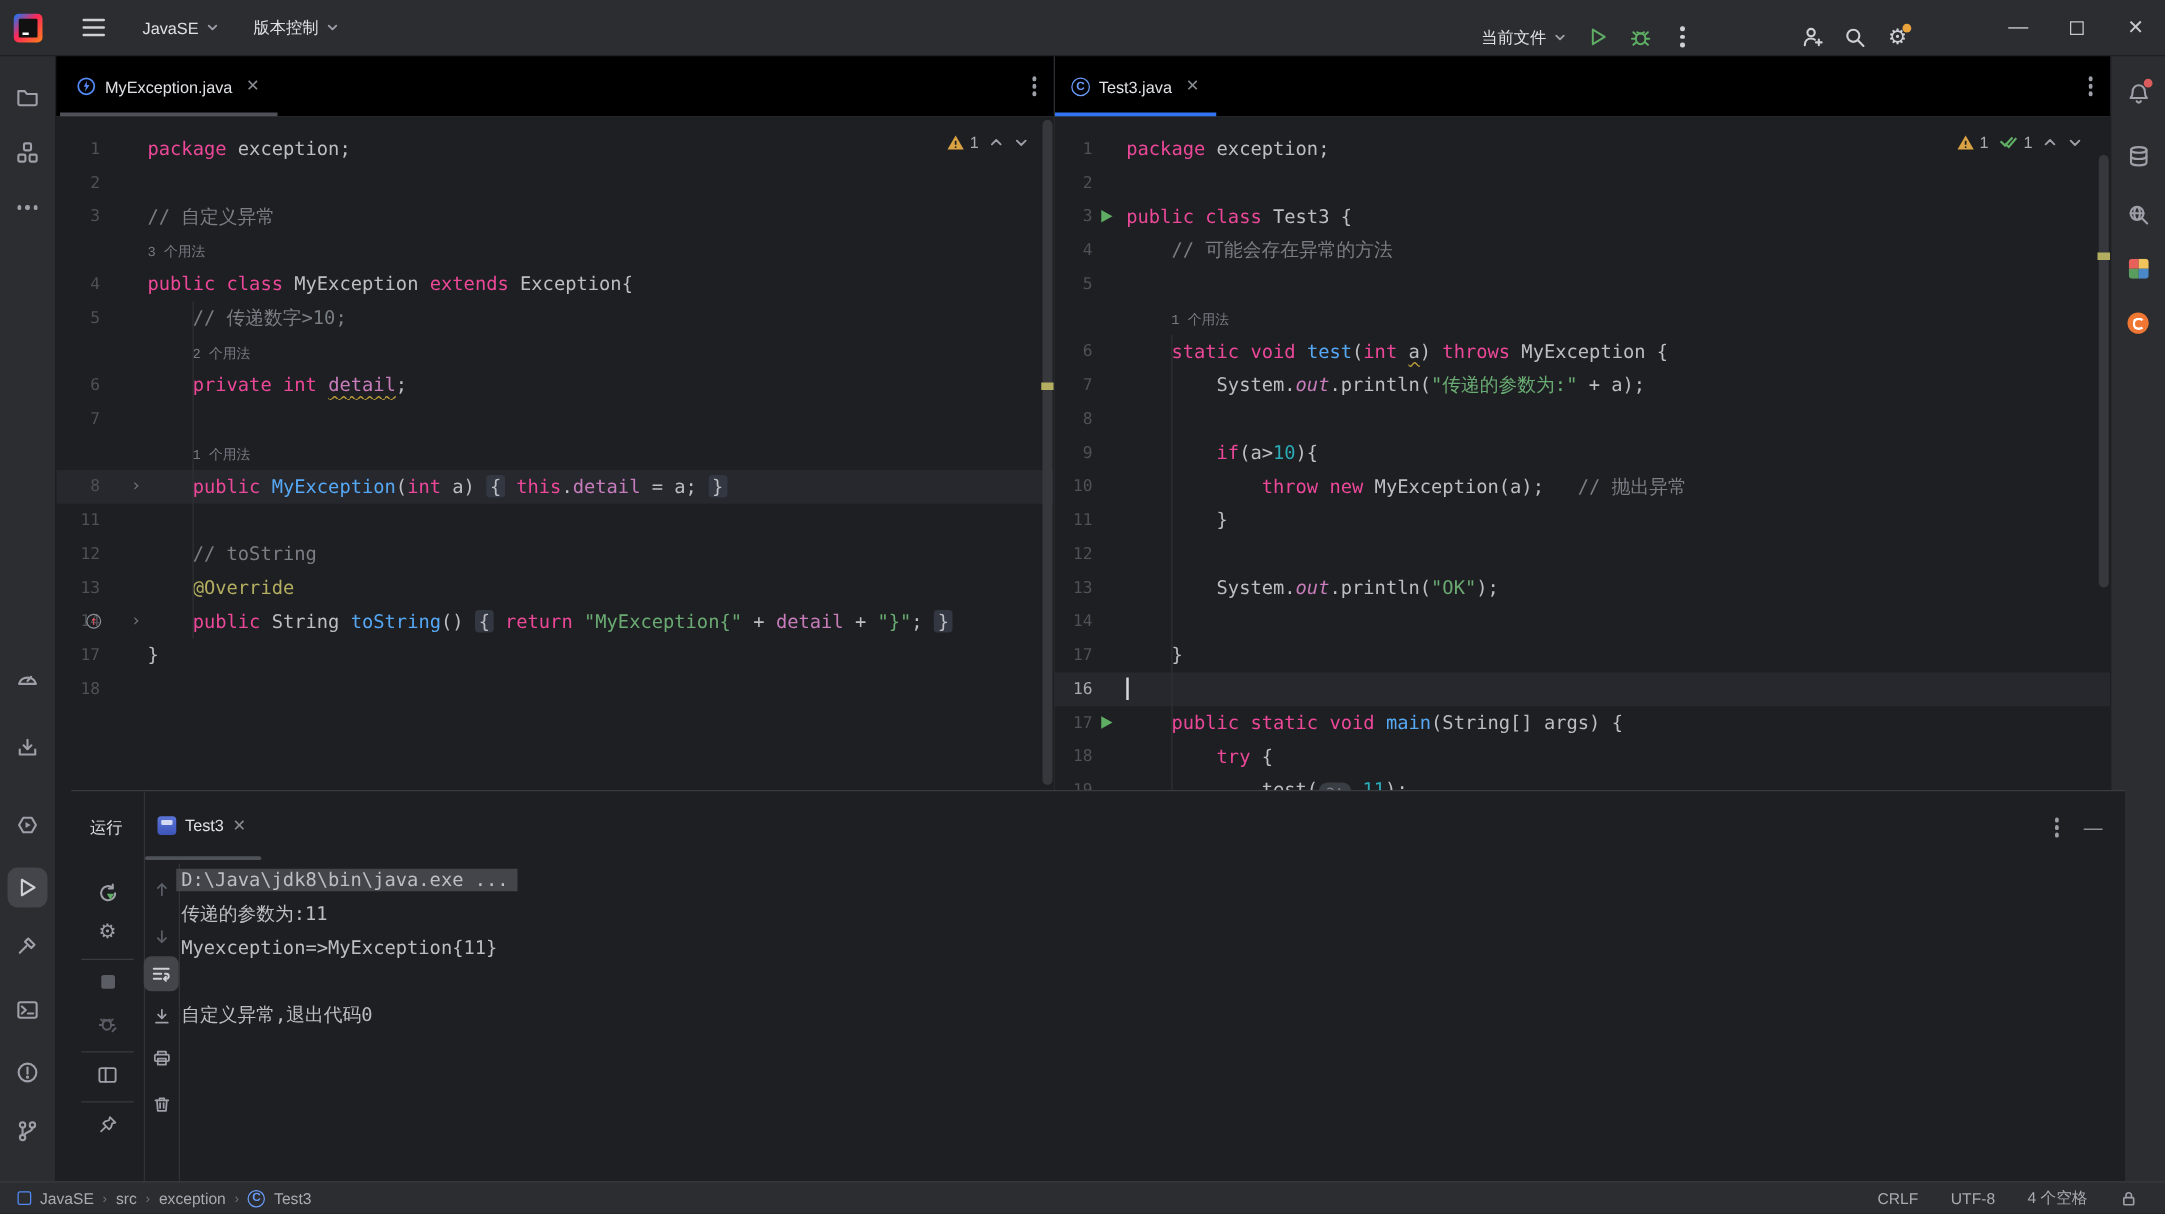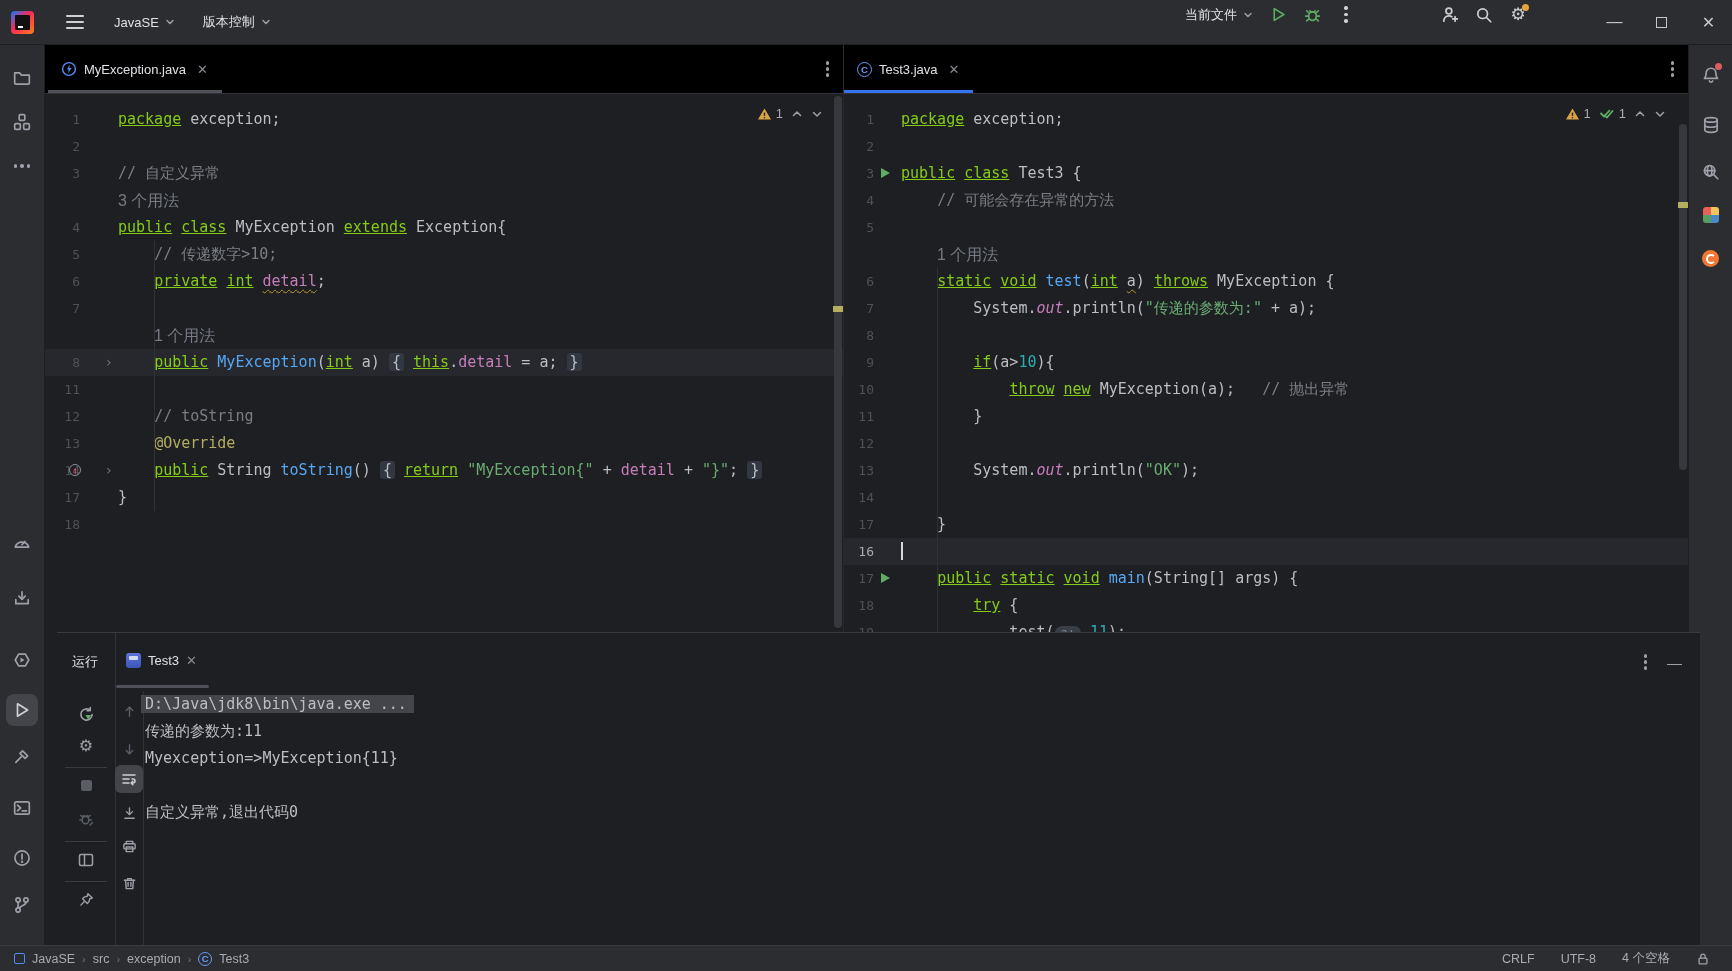--- a/index.html
+++ b/index.html
@@ -13,21 +13,21 @@
   .tb-item { display:flex; align-items:center; gap:6px; color:#dfe1e5; font-size:13px; height:30px;
              padding:0 8px; border-radius:6px; }
   .logo { width:23px; height:23px; border-radius:4px; margin:0 14px 0 11px;
           background:linear-gradient(135deg,#0a7bff 0%,#fe2857 45%,#fc801d 100%); position:relative; }
   .logo:after { content:""; position:absolute; left:4px; top:4px; width:15px; height:15px; background:#111;
                 border-radius:1px; }
   .logo:before { content:""; position:absolute; left:7px; bottom:6px; width:5px; height:2px; background:#fff; z-index:2; }
   .hamburger { width:18px; height:14px; display:flex; flex-direction:column; justify-content:space-between; margin:0 22px 0 18px; }
   .hamburger div { height:2px; background:#ced0d6; border-radius:1px; }
   .chev { width:10px; height:10px; }
-  .tb-right { margin-left:auto; display:flex; align-items:flex-start; }
+  .tb-right { margin-left:auto; display:flex; align-items:flex-end; }
   .tb-ico { width:34px; height:30px; display:flex; align-items:center; justify-content:center; border-radius:6px; position:relative; }
   .win-btn { width:47px; height:45px; display:flex; align-items:center; justify-content:center; color:#c6c8cd; }
   .gear-dot { position:absolute; right:6px; top:4px; width:7px; height:7px; border-radius:50%; background:#e8a33d; }
   .gear-glyph { font-size:17px; color:#ced0d6; line-height:1; }
 
   
   .stripe { position:absolute; top:45px; bottom:26px; width:45px; background:#2b2d30; }
   .stripe.left { left:0; border-right:1px solid #1e1f22; }
   .stripe.right { right:0; width:44px; border-left:1px solid #1e1f22; }
   .st-ico { position:absolute; left:50%; transform:translate(-50%,-50%); width:32px; height:32px;
@@ -65,31 +65,31 @@
   .gnum.cur { color:#a8abb2; }
   .editor.l .gnum { width:35px; } .editor.l .gico { width:38px; } 
   .editor.r .gnum { width:30px; } .editor.r .gico { width:27px; }
   .gico { flex:none; position:relative; }
   .fold-arr { position:absolute; right:5px; top:0; color:#6f737a; font-size:14px; }
   .run-arr { position:absolute; left:7px; top:8px; width:0; height:0;
              border-left:9px solid #5fad65; border-top:5.5px solid transparent; border-bottom:5.5px solid transparent; }
   .ovr-ic { position:absolute; left:-11px; top:7px; width:12px; height:12px; border:1px solid #8a8e96; border-radius:50%;
             color:#f75464; font-size:10px; line-height:11px; text-align:center; font-family:"DejaVu Sans Mono",monospace; }
   .ccode { flex:1; }
-  .tk-d { color:#bcbec4; } .tk-k { color:#84cc16;text-decoration:underline; } .tk-s { color:#6aab73; }
+  .tk-d { color:#bcbec4; } .tk-k { color:#ec4899; } .tk-s { color:#6aab73; }
   .tk-num { color:#2aacb8; } .tk-c { color:#7a7e85; } .tk-f { color:#c77dbb; }
   .tk-fi { color:#c77dbb; font-style:italic; } .tk-m { color:#56a8f5; }
   .tk-an { color:#b3ae60; }
   .tk-w, .tk-fw { text-decoration:underline wavy #b89a3a 1px; text-underline-offset:3px; }
   .tk-w { color:#bcbec4; } .tk-fw { color:#c77dbb; }
   .tk-fold { background:#333741; border-radius:3px; padding:0 3px; color:#bcbec4; }
   .tk-hint { background:#393d44; border-radius:8px; padding:0 6px; color:#7e828c; font-size:12px; }
   .caret { display:inline-block; width:2px; height:18px; background:#d4d7dd; vertical-align:-4px; }
   .crow.inlay-row { }
-  .inlay { color:#757a83; font-family:Liberation Sans, sans-serif; font-size:16px; }
+  .inlay { color:#757a83; font-family:Liberation Mono, monospace; font-size:11px; }
   .insp { position:absolute; top:12px; display:flex; align-items:center; gap:8px;
           font-size:13px; color:#a8abb2; z-index:6; }
   .editor.l .insp { right:20px; } .editor.r .insp { right:22px; }
   .insp .grp { display:flex; align-items:center; gap:4px; }
   .vscroll { position:absolute; top:0; bottom:0; right:0; width:10px; z-index:5; }
   .vthumb { position:absolute; left:1px; right:1px; background:#36383d; border-radius:4px; }
   .stripe-mark { position:absolute; left:0; right:0; height:6px; background:#b3ae60; z-index:6; }
   .iguide { position:absolute; width:1px; background:#2f3135; z-index:1; }
 
   
@@ -367,20 +367,21 @@
         </svg>
     </div>
     <div class="iguide" style="left:109px; top:147px; height:270px;"></div>
     <div class="ed-content" id="ed-l">
         <div class="crow"><span class="gnum">1</span><span class="gico"></span><span class="ccode"><span class="tk-k">package</span><span class="tk-d"> exception;</span></span></div>
         <div class="crow"><span class="gnum">2</span><span class="gico"></span><span class="ccode"></span></div>
         <div class="crow"><span class="gnum">3</span><span class="gico"></span><span class="ccode"><span class="tk-c">// 自定义异常</span></span></div>
         <div class="crow inlay-row"><span class="gnum"></span><span class="gico"></span><span class="ccode"><span class="inlay" style="margin-left: 0px;">3 个用法</span></span></div>
         <div class="crow"><span class="gnum">4</span><span class="gico"></span><span class="ccode"><span class="tk-k">public</span><span class="tk-d"> </span><span class="tk-k">class</span><span class="tk-d"> MyException </span><span class="tk-k">extends</span><span class="tk-d"> Exception{</span></span></div>
         <div class="crow"><span class="gnum">5</span><span class="gico"></span><span class="ccode"><span class="tk-d">    </span><span class="tk-c">// 传递数字&gt;10;</span></span></div>
+        <div class="crow inlay-row"><span class="gnum"></span><span class="gico"></span><span class="ccode"><span class="inlay" style="margin-left: 36px;">2 个用法</span></span></div>
         <div class="crow"><span class="gnum">6</span><span class="gico"></span><span class="ccode"><span class="tk-d">    </span><span class="tk-k">private</span><span class="tk-d"> </span><span class="tk-k">int</span><span class="tk-d"> </span><span class="tk-fw">detail</span><span class="tk-d">;</span></span></div>
         <div class="crow"><span class="gnum">7</span><span class="gico"></span><span class="ccode"></span></div>
         <div class="crow inlay-row"><span class="gnum"></span><span class="gico"></span><span class="ccode"><span class="inlay" style="margin-left: 36px;">1 个用法</span></span></div>
         <div class="crow hl"><span class="gnum">8</span><span class="gico"><span class="fold-arr">›</span></span><span class="ccode"><span class="tk-d">    </span><span class="tk-k">public</span><span class="tk-d"> </span><span class="tk-m">MyException</span><span class="tk-d">(</span><span class="tk-k">int</span><span class="tk-d"> a) </span><span class="tk-fold">{</span><span class="tk-d"> </span><span class="tk-k">this</span><span class="tk-d">.</span><span class="tk-f">detail</span><span class="tk-d"> = a; </span><span class="tk-fold">}</span></span></div>
         <div class="crow"><span class="gnum">11</span><span class="gico"></span><span class="ccode"></span></div>
         <div class="crow"><span class="gnum">12</span><span class="gico"></span><span class="ccode"><span class="tk-d">    </span><span class="tk-c">// toString</span></span></div>
         <div class="crow"><span class="gnum">13</span><span class="gico"></span><span class="ccode"><span class="tk-d">    </span><span class="tk-an">@Override</span></span></div>
         <div class="crow"><span class="gnum">14</span><span class="gico"><span class="ovr-ic">↑</span><span class="fold-arr">›</span></span><span class="ccode"><span class="tk-d">    </span><span class="tk-k">public</span><span class="tk-d"> String </span><span class="tk-m">toString</span><span class="tk-d">() </span><span class="tk-fold">{</span><span class="tk-d"> </span><span class="tk-k">return</span><span class="tk-d"> </span><span class="tk-s">"MyException{"</span><span class="tk-d"> + </span><span class="tk-f">detail</span><span class="tk-d"> + </span><span class="tk-s">"}"</span><span class="tk-d">; </span><span class="tk-fold">}</span></span></div>
         <div class="crow"><span class="gnum">17</span><span class="gico"></span><span class="ccode"><span class="tk-d">}</span></span></div>
         <div class="crow"><span class="gnum">18</span><span class="gico"></span><span class="ccode"></span></div>

